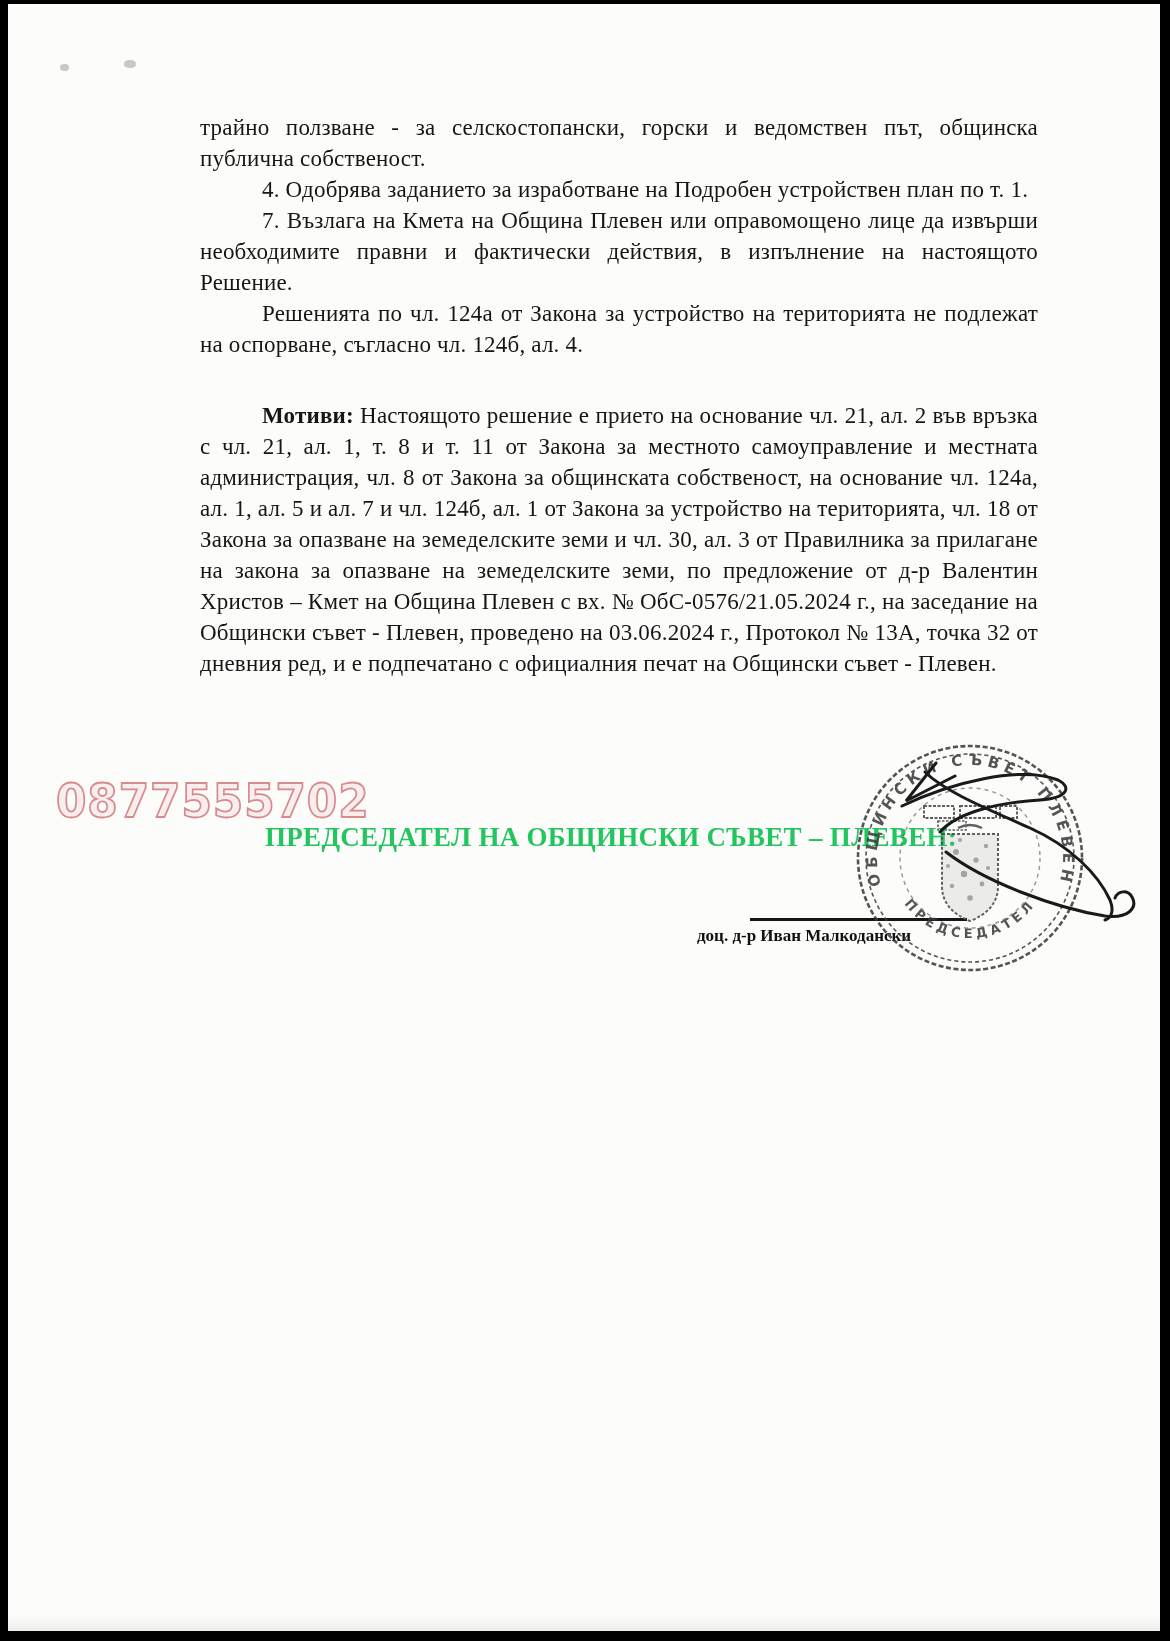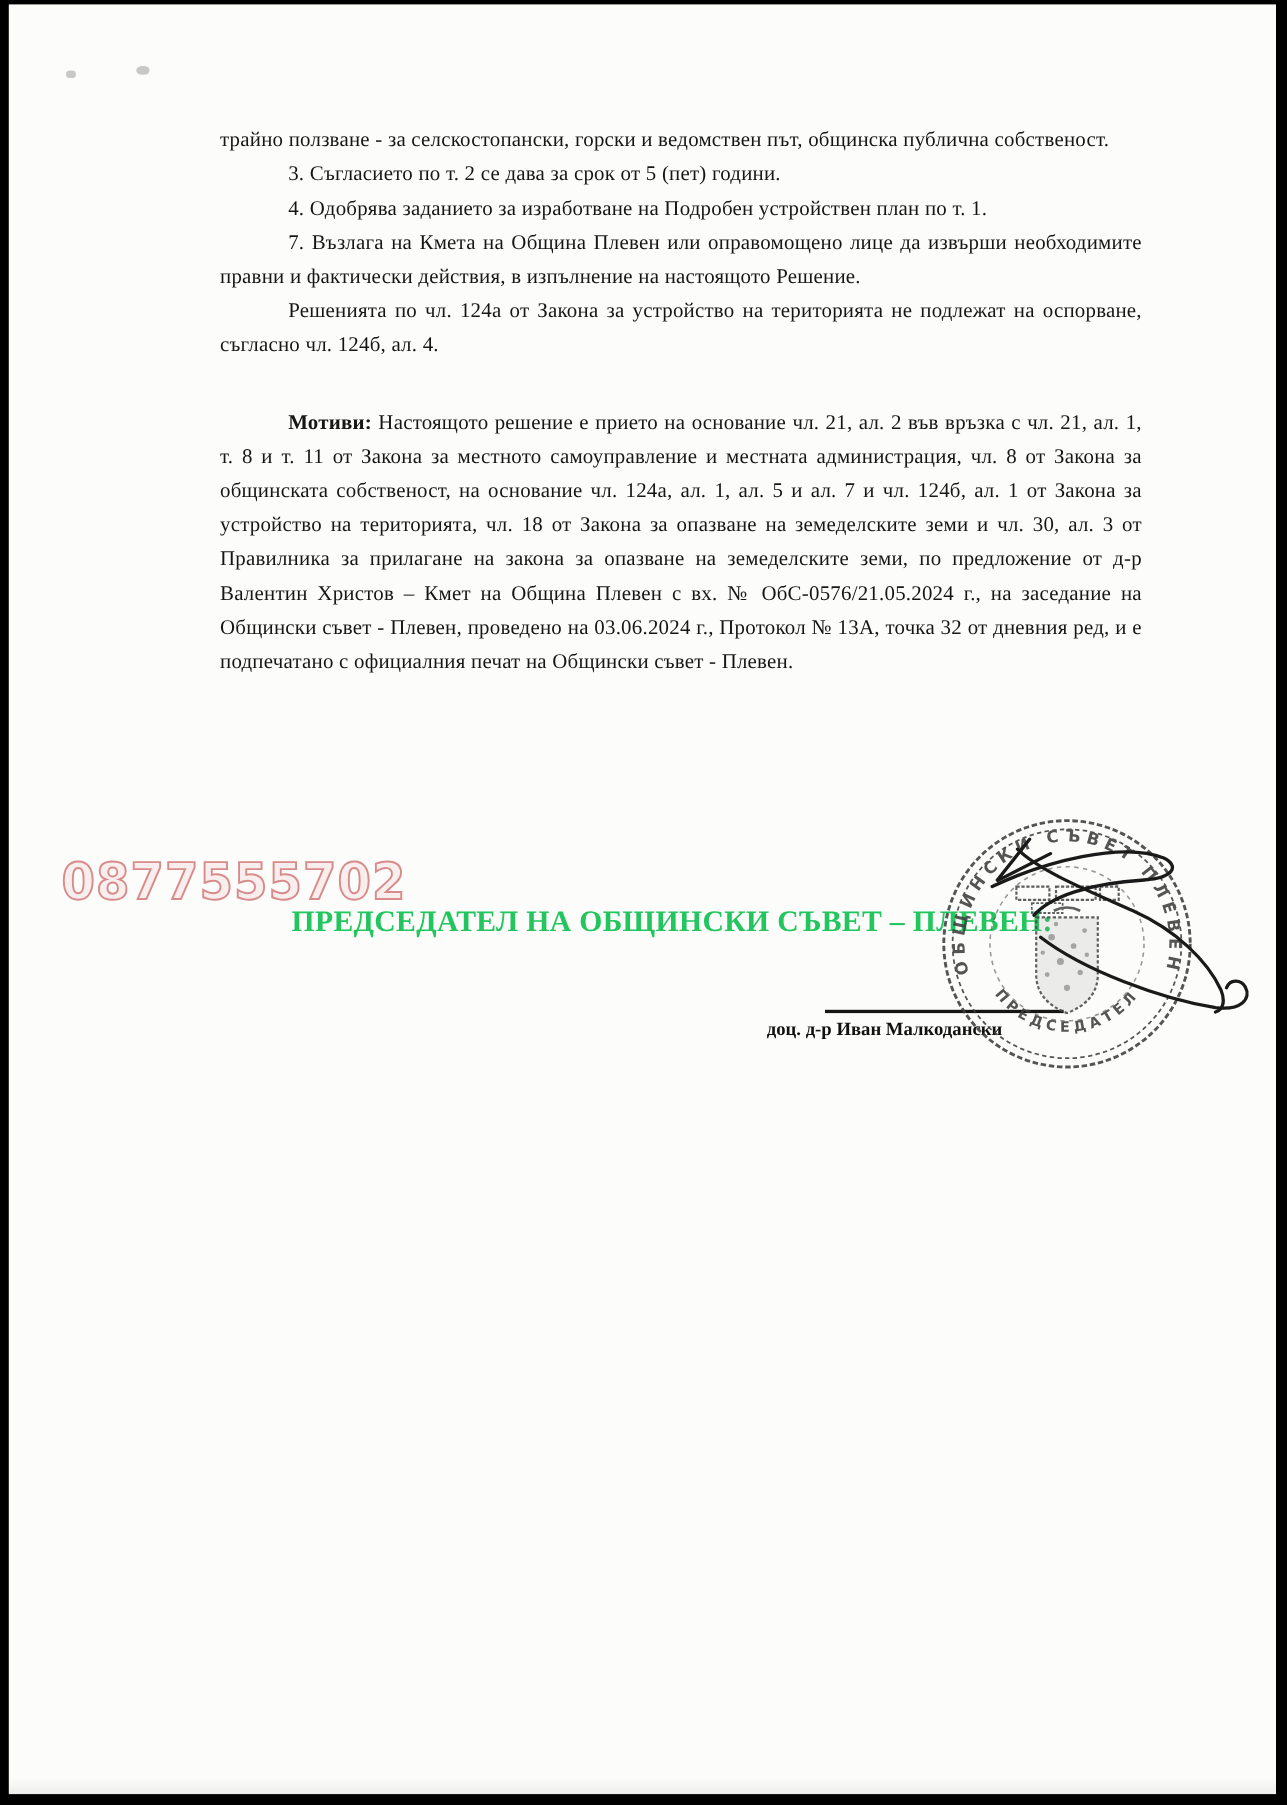--- a/index.html
+++ b/index.html
@@ -18,21 +18,21 @@
   .bottom-shade{
     position:absolute;left:8px;right:10px;bottom:10px;height:16px;
     background:linear-gradient(to bottom, rgba(0,0,0,0), rgba(0,0,0,0.06));
   }
   .speck{position:absolute;border-radius:45%;background:#8a8a8a;opacity:.45;}
   .speck.s1{left:60px;top:64px;width:9px;height:7px;}
   .speck.s2{left:124px;top:60px;width:12px;height:8px;}
 
   .body-text{
     position:absolute;left:200px;top:112px;width:838px;
-    font-size:19px;line-height:31px;color:#161616;
+    font-size:23px;line-height:31px;color:#161616;
     text-align:justify;
     letter-spacing:.2px;
   }
   .body-text p{margin:0;}
   .body-text p.indent{text-indent:62px;}
   .body-text p.motivi{margin-top:40px;}
   .lbl-bold-underline{font-weight:bold;}
 
   .watermark{
     position:absolute;left:56px;top:778px;
@@ -73,21 +73,20 @@
 <body>
 
 <div class="scan">
   <div class="page"></div>
 
   <div class="speck s1"></div>
   <div class="speck s2"></div>
 
   <div class="body-text">
     <p>трайно ползване - за селскостопански, горски и ведомствен път, общинска публична собственост.</p>
-    <p class="indent">3. Съгласието по т. 2 се дава за срок от 5 (пет) години.</p>
     <p class="indent">4. Одобрява заданието за изработване на Подробен устройствен план по т. 1.</p>
     <p class="indent">7. Възлага на Кмета на Община Плевен или оправомощено лице да извърши необходимите правни и фактически действия, в изпълнение на настоящото Решение.</p>
     <p class="indent">Решенията по чл. 124а от Закона за устройство на територията не подлежат на оспорване, съгласно чл. 124б, ал. 4.</p>
     <p class="indent motivi"><span class="lbl-bold-underline">Мотиви:</span><span> Настоящото решение е прието на основание чл. 21, ал. 2 във връзка с чл. 21, ал. 1, т. 8 и т. 11 от Закона за местното самоуправление и местната администрация, чл. 8 от Закона за общинската собственост, на основание чл. 124а, ал. 1, ал. 5 и ал. 7 и чл. 124б, ал. 1 от Закона за устройство на територията, чл. 18 от Закона за опазване на земеделските земи и чл. 30, ал. 3 от Правилника за прилагане на закона за опазване на земеделските земи,  по предложение от д-р Валентин Христов – Кмет на Община Плевен с вх. № ОбС-0576/21.05.2024 г., на заседание на Общински съвет - Плевен, проведено на 03.06.2024 г., Протокол № 13А, точка 32 от дневния ред, и е подпечатано с официалния печат на Общински съвет - Плевен.</span></p>
   </div>
 
   <div class="watermark">0877555702</div>
 
   <div class="sig-title">ПРЕДСЕДАТЕЛ НА ОБЩИНСКИ СЪВЕТ – ПЛЕВЕН:</div>
   <div class="sig-line"></div>

